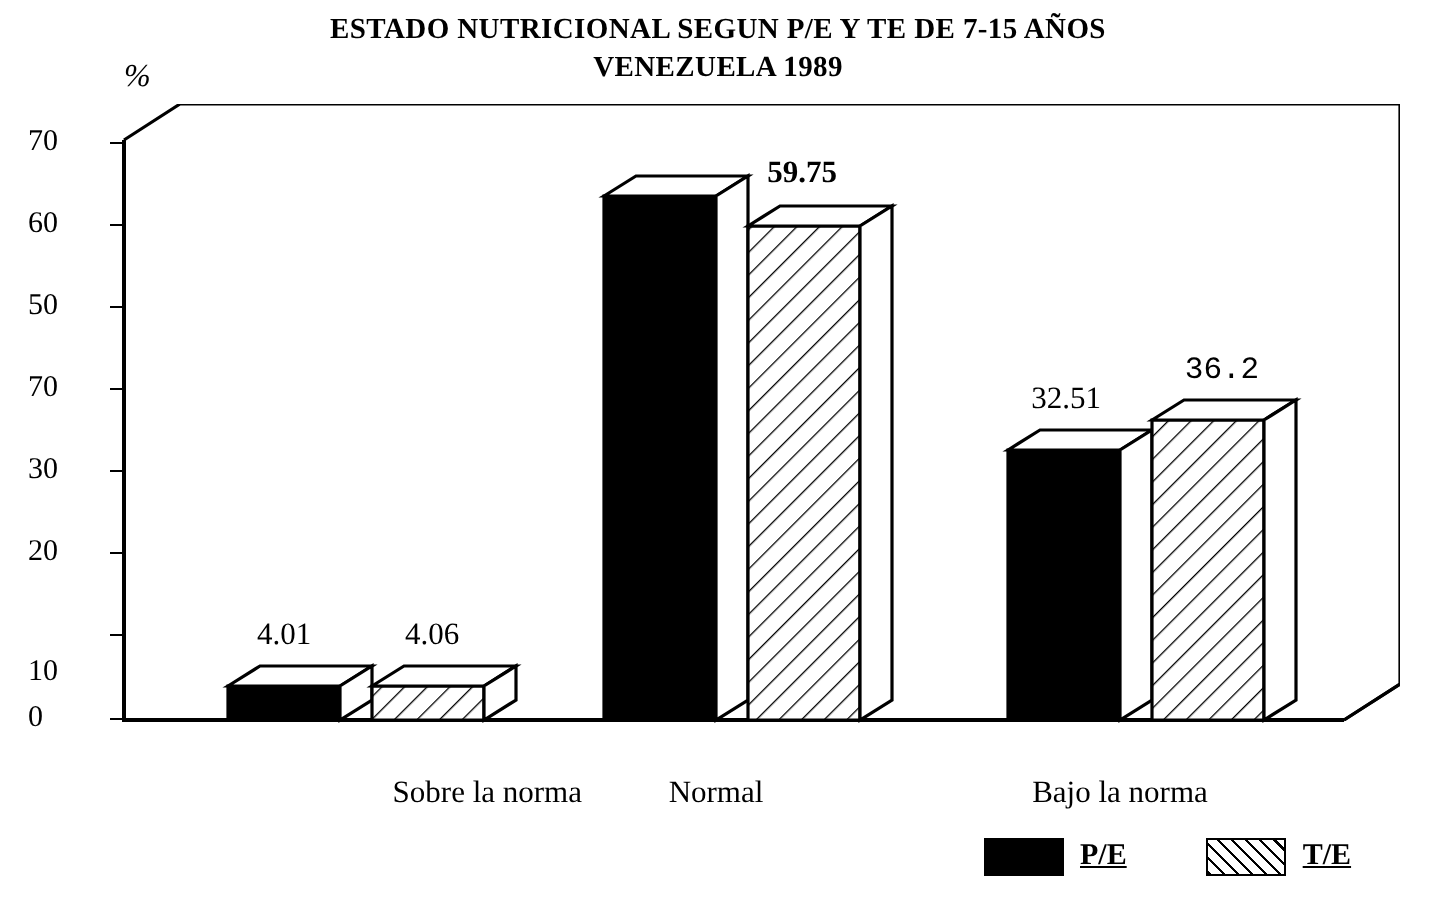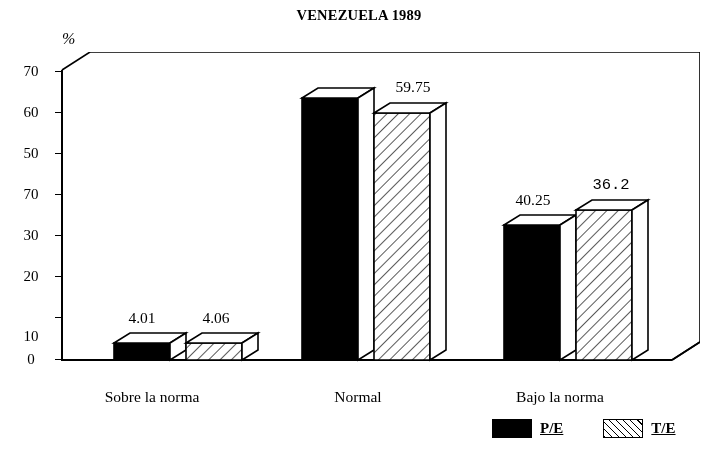--- a/index.html
+++ b/index.html
@@ -47,21 +47,21 @@
     position: absolute;
     left: 52px;
     top: 52px;
     width: 648px;
     height: 325px;
   }
   .ticklabel {
     position: absolute;
     right: 0;
     width: 34px;
-    text-align: center;
+    text-align: left;
     font-size: 15px;
     line-height: 15px;
   }
   .tickmark {
     position: absolute;
     height: 0;
     border-top: 1.5px solid #000;
     width: 7px;
   }
   .vallabel {
@@ -108,20 +108,21 @@
     text-decoration: underline;
   }
   .legend .legend-label { font-weight: bold; font-size: 15px; }
 </style>
 </head>
 <body>
 
 <div id="root">
 
   <div class="title-block">
+    <div>ESTADO NUTRICIONAL SEGUN P/E Y TE DE 7-15 AÑOS</div>
     <div>VENEZUELA 1989</div>
   </div>
 
   <div class="yunit">%</div>
 
   <div class="plot">
 
     <svg width="648" height="325" style="position:absolute;left:0;top:0;">
 
       <polyline points="10,18 10,308 620,308" fill="none" stroke="#000" stroke-width="2"></polyline>
@@ -206,27 +207,27 @@
         <polygon points="524,158 524,308 580,308 580,158" fill="url(#hatch-light)" stroke="#000" stroke-width="1.6"></polygon>
         <polygon points="524,158 540,148 596,148 580,158" fill="#ffffff" stroke="#000" stroke-width="1.6"></polygon>
         <polygon points="580,158 596,148 596,298 580,308" fill="#ffffff" stroke="#000" stroke-width="1.6"></polygon>
       </g>
     </svg>
 
     <div class="vallabel" style="left:58px; top:258px; width:64px;">4.01</div>
     <div class="vallabel" style="left:132px; top:258px; width:64px;">4.06</div>
 
     <div class="vallabel" style="left:248px; top:13px; width:66px;margin-top:36px;">63.48</div>
-    <div class="vallabel" style="left:328px; top:27px; width:66px;">59.75</div>
-
-    <div class="vallabel" style="left:448px; top:140px; width:66px;">40.25</div>
+    <div class="vallabel" style="left:316px; top:27px; width:66px;font-weight:bold;">59.75</div>
+
+    <div class="vallabel" style="left:448px; top:140px; width:66px;">32.51</div>
     <div class="vallabel" style="left:526px; top:125px; width:66px;font-family:Liberation Mono, monospace;">36.2</div>
   </div>
 
-  <div class="catlabel" style="left:32px; top:388px; width:240px;">Sobre la norma</div>
+  <div class="catlabel" style="left:51px; top:388px; width:240px;text-align:right;">Sobre la norma</div>
   <div class="catlabel" style="left:268px; top:388px; width:180px;">Normal</div>
   <div class="catlabel" style="left:452px; top:388px; width:216px;">Bajo la norma</div>
 
   <div class="legend">
     <div class="legend-item">
       <span class="swatch solid"></span>
       <span class="legend-label">P/E</span>
     </div>
     <div class="legend-item" style="margin-left:30px;">
       <span class="swatch hatch"></span>

